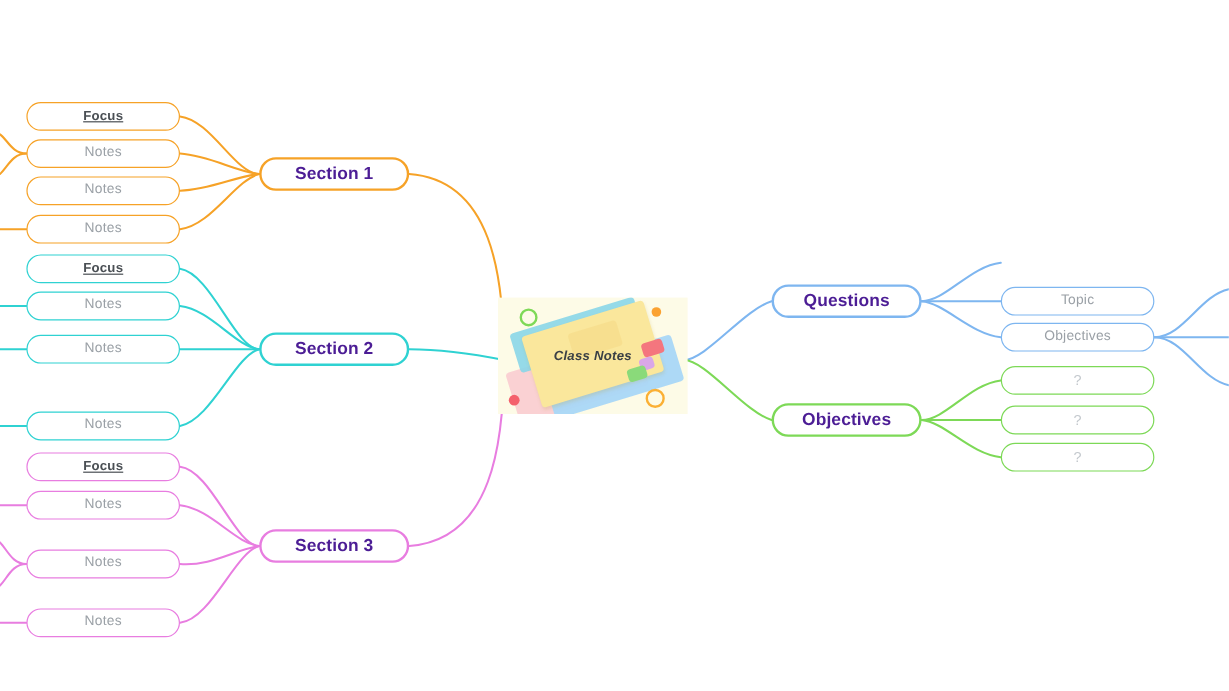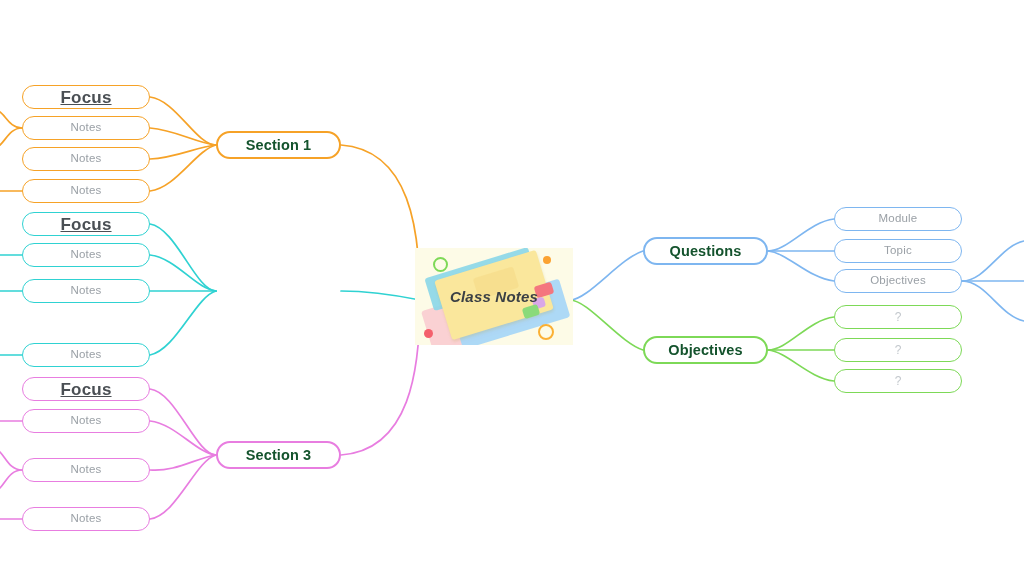--- a/index.html
+++ b/index.html
@@ -45,26 +45,26 @@
   }
   .node-label {
     display: block;
     line-height: 1;
     text-align: center;
   }
   
   .lbl-topic {
     font-size: 14.5px;
     font-weight: bold;
-    color: #14532d;
+    color: #4c1d95;
     letter-spacing: 0.1px;
   }
   
   .lbl-focus {
-    font-size: 17px;
+    font-size: 11px;
     font-weight: bold;
     color: #4a4f54;
     text-decoration: underline;
     letter-spacing: 0.2px;
   }
   
   .lbl-sub {
     font-size: 11.5px;
     font-weight: normal;
     color: #9aa0a6;
@@ -170,21 +170,21 @@
     width: 9px; height: 9px;
     background: #f4606c;
   }
   #center-title {
     position: absolute;
     left: 0; top: 0;
     width: 158px; height: 97px;
     display: flex;
     align-items: center;
     justify-content: center;
-    font-size: 15px;
+    font-size: 11px;
     font-style: italic;
     font-weight: bold;
     color: #3b4045;
     letter-spacing: 0.2px;
   }
 </style>
 </head>
 <body>
 
 <div id="canvas">
@@ -265,20 +265,23 @@
   <div class="node" style="left:22px; top:116px; width:128px; height:24px; border-color:#f6a227;">
     <span class="node-label lbl-sub">Notes</span>
   </div>
   <div class="node" style="left:22px; top:147px; width:128px; height:24px; border-color:#f6a227;">
     <span class="node-label lbl-sub">Notes</span>
   </div>
   <div class="node" style="left:22px; top:179px; width:128px; height:24px; border-color:#f6a227;">
     <span class="node-label lbl-sub">Notes</span>
   </div>
 
+  <div class="node topic" style="left:216px; top:277px; width:125px; height:28px; border-color:#2fd2d2;">
+    <span class="node-label lbl-topic">Section 2</span>
+  </div>
 
   <div class="node" style="left:22px; top:212px; width:128px; height:24px; border-color:#2fd2d2;">
     <span class="node-label lbl-focus">Focus</span>
   </div>
   <div class="node" style="left:22px; top:243px; width:128px; height:24px; border-color:#2fd2d2;">
     <span class="node-label lbl-sub">Notes</span>
   </div>
   <div class="node" style="left:22px; top:279px; width:128px; height:24px; border-color:#2fd2d2;">
     <span class="node-label lbl-sub">Notes</span>
   </div>
@@ -300,23 +303,20 @@
     <span class="node-label lbl-sub">Notes</span>
   </div>
   <div class="node" style="left:22px; top:507px; width:128px; height:24px; border-color:#e87de0;">
     <span class="node-label lbl-sub">Notes</span>
   </div>
 
   <div class="node topic" style="left:643px; top:237px; width:125px; height:28px; border-color:#7eb6f0;">
     <span class="node-label lbl-topic">Questions</span>
   </div>
 
-  <div class="node" style="left:834px; top:207px; width:128px; height:24px; border-color:#7eb6f0;">
-    <span class="node-label lbl-sub">Module</span>
-  </div>
   <div class="node" style="left:834px; top:239px; width:128px; height:24px; border-color:#7eb6f0;">
     <span class="node-label lbl-sub">Topic</span>
   </div>
   <div class="node" style="left:834px; top:269px; width:128px; height:24px; border-color:#7eb6f0;">
     <span class="node-label lbl-sub">Objectives</span>
   </div>
 
   <div class="node topic" style="left:643px; top:336px; width:125px; height:28px; border-color:#7dd957;">
     <span class="node-label lbl-topic">Objectives</span>
   </div>

